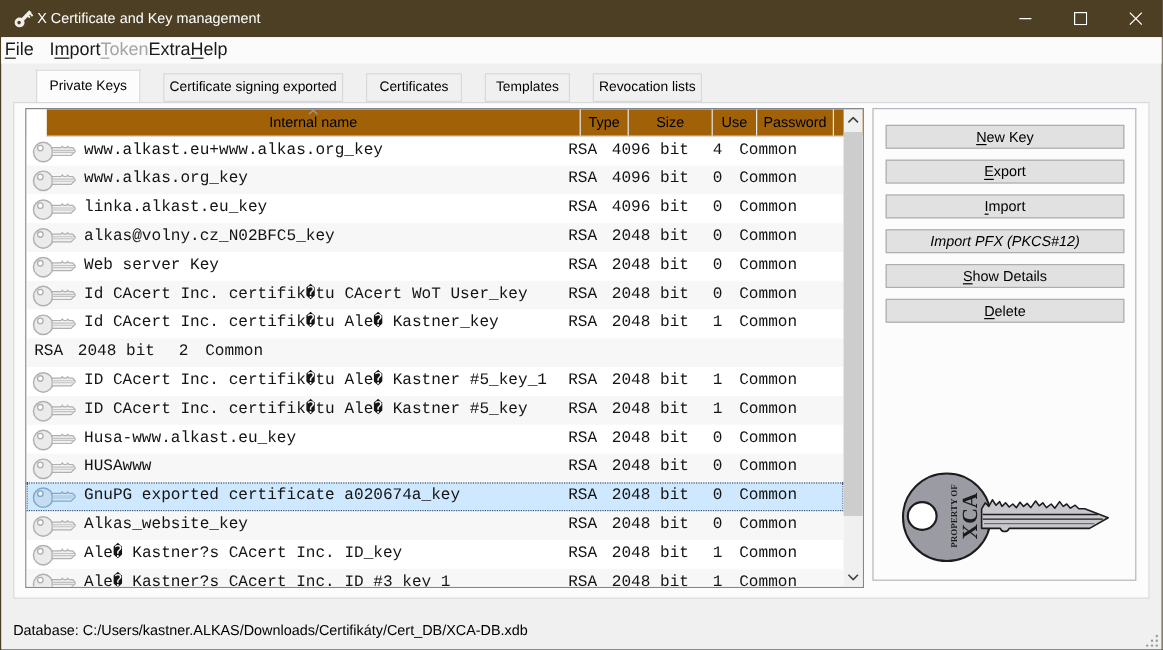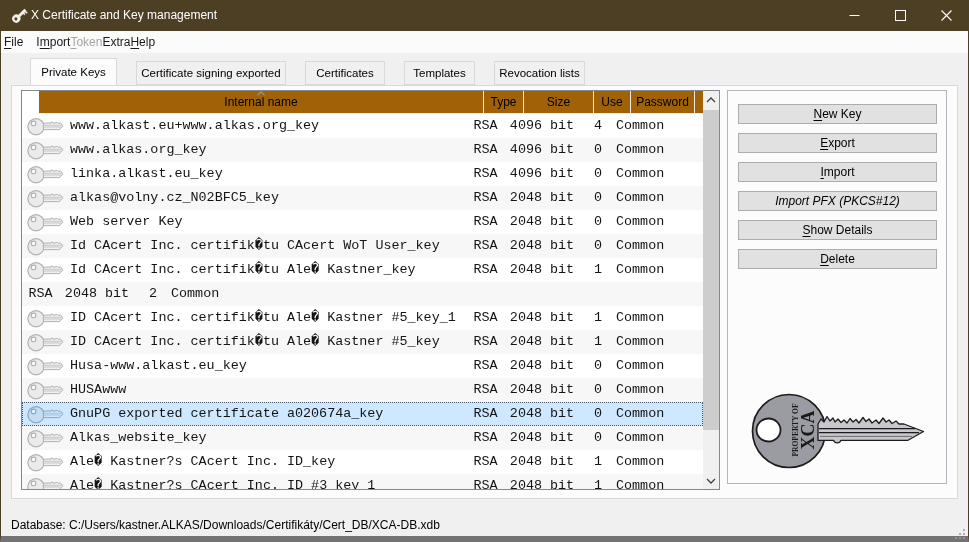--- a/index.html
+++ b/index.html
@@ -1,30 +1,30 @@
 <!DOCTYPE html>
 <html><head>
 <meta charset="utf-8">
 <style>
   * { margin:0; padding:0; box-sizing:border-box; }
   html,body { width:969px; height:542px; overflow:hidden; }
   body { font-family:"Liberation Sans", sans-serif; background:#f0f0f0; position:relative; }
   .window { position:absolute; inset:0; background:#f0f0f0;
-            border-left:1px solid #4d3f24; border-right:1px solid #4d3f24; border-bottom:6px solid #737373; }
+            border-left:1px solid #4d3f24; border-right:1px solid #4d3f24; border-bottom:1px solid #737373; }
 
   
   .titlebar { position:absolute; left:-1px; top:0; width:969px; height:31px; background:#4d3f24; }
   .app-icon { position:absolute; left:10px; top:6px; }
   .title-text { position:absolute; left:31px; top:0; line-height:31px; font-size:12px; color:#ffffff; }
   .win-controls { position:absolute; right:0; top:0; height:31px; display:flex; }
   .winbtn { width:46px; height:31px; display:flex; align-items:center; justify-content:center; }
 
   
   .menubar { position:absolute; left:0; top:31px; width:967px; height:22px; background:#fbfbfb; display:flex; }
-  .menu-item { padding:0 0; line-height:22px; font-size:12px; color:#1a1a1a; }
+  .menu-item { padding:0 0; line-height:22px; font-size:15px; color:#1a1a1a; }
   .menu-item.disabled { color:#a5a5a5; }
   .menu-item:first-child { padding-left:3px; padding-right:13px; }
   .mn { text-decoration:underline; text-underline-offset:2px; }
 
   
   .tabbar { position:absolute; left:9px; top:58px; height:27px; display:flex; align-items:flex-end; z-index:3; }
   .tab { height:24px; background:#f0f0f0; border:1px solid #d9d9d9;
          display:flex; align-items:center; justify-content:center; font-size:11.5px; color:#000;
          margin-right:-1px;margin-left:20px; }
   .tab.active { height:27px; background:#fcfcfc; border-bottom:none; z-index:4; }

